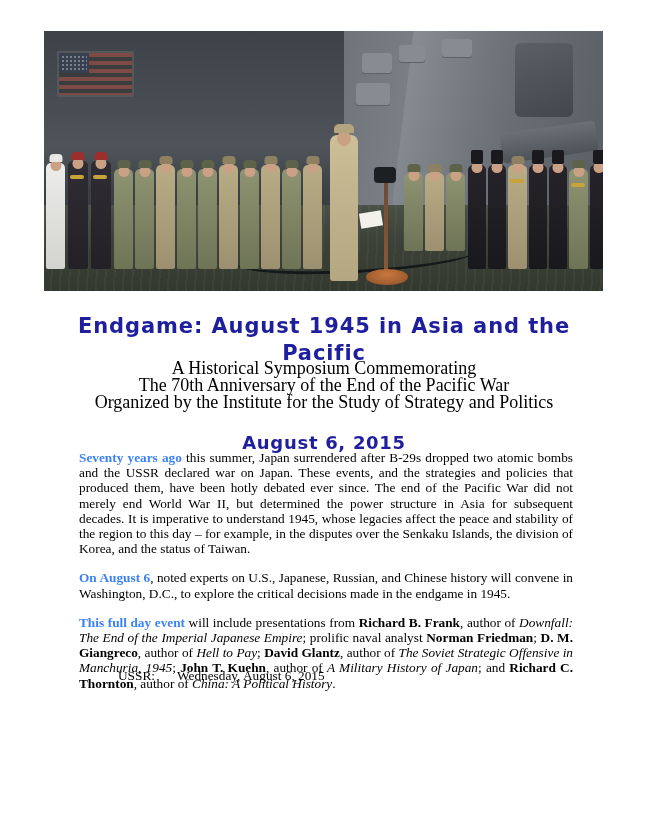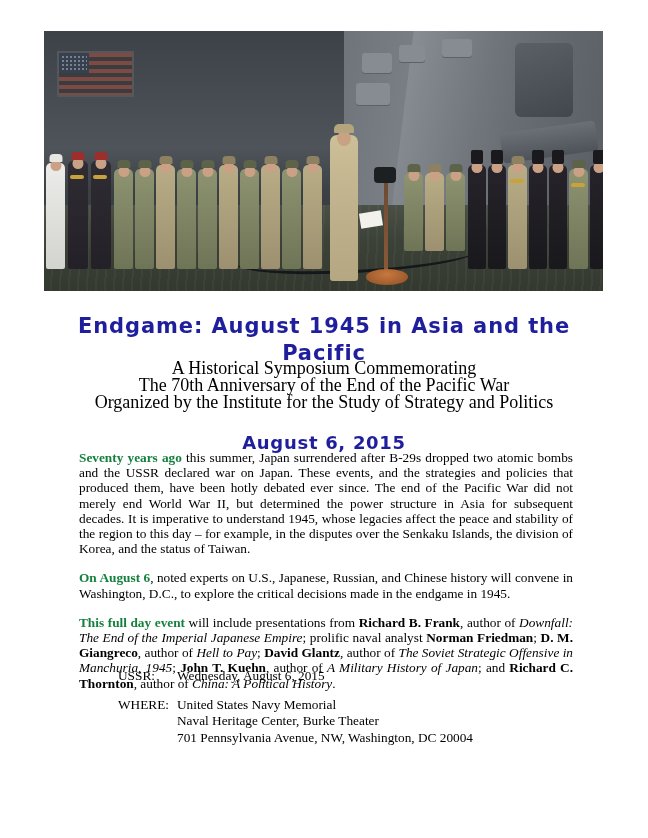--- a/index.html
+++ b/index.html
@@ -212,21 +212,21 @@
     width: 494px;
   }
   .para {
     text-align: justify;
     text-justify: inter-word;
     font-size: 13.3px;
     line-height: 15.2px;
     margin: 0 0 14px 0;
   }
   .para:last-child { margin-bottom: 0; }
-  .lead { font-weight: bold; color: #15803d; }
+  .lead { font-weight: bold; color: #3b82f6; }
   b, .bold { font-weight: bold; }
   i, .ital { font-style: italic; }
 
   .details {
     position: absolute;
     left: 118px;
     top: 668px;
     font-size: 13.3px;
     line-height: 16.2px;
   }
@@ -316,21 +316,13 @@
   <p class="para"><span class="lead">This full day event</span><span> will include presentations from </span><span class="bold">Richard B. Frank</span><span>, author of </span><span class="ital">Downfall:  The End of the Imperial Japanese Empire</span><span>; prolific naval analyst </span><span class="bold">Norman Friedman</span><span>; </span><span class="bold">D. M. Giangreco</span><span>, author of </span><span class="ital">Hell to Pay</span><span>; </span><span class="bold">David Glantz</span><span>, author of </span><span class="ital">The Soviet Strategic Offensive in Manchuria, 1945</span><span>; </span><span class="bold">John T. Kuehn</span><span>, author of </span><span class="ital">A Military History of Japan</span><span>; and </span><span class="bold">Richard C. Thornton</span><span>, author of </span><span class="ital">China: A Political History</span><span>.</span></p>
 </div>
 
 <div class="details">
   <div class="detail-row">
     <div class="detail-label">USSR:</div>
     <div class="detail-lines">
       <div>Wednesday, August 6, 2015</div>
     </div>
   </div>
-  <div class="detail-row">
-    <div class="detail-label">WHERE:</div>
-    <div class="detail-lines">
-      <div>United States Navy Memorial</div>
-      <div>Naval Heritage Center, Burke Theater</div>
-      <div>701 Pennsylvania Avenue, NW, Washington, DC 20004</div>
-    </div>
-  </div>
 </div>
 
 </body></html>

